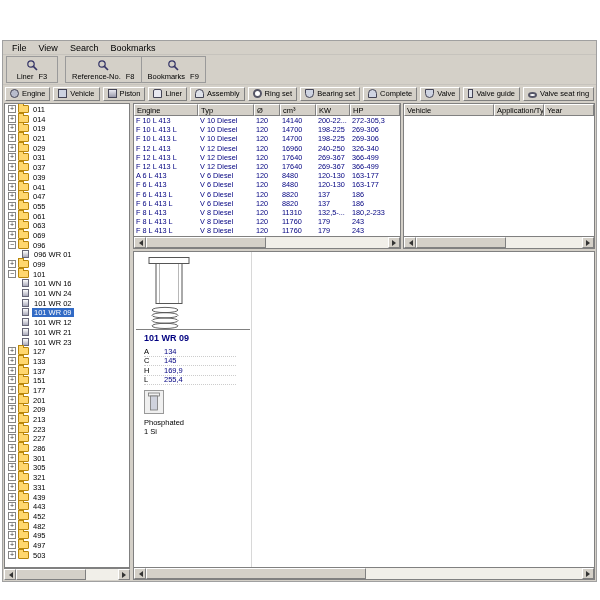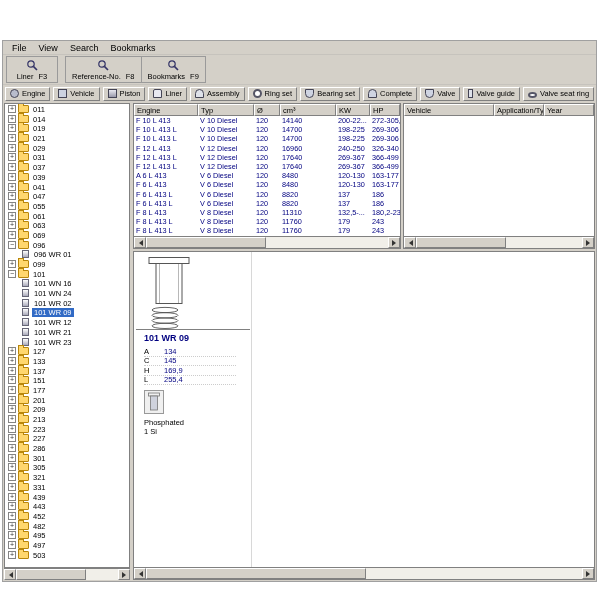--- a/index.html
+++ b/index.html
@@ -61,21 +61,21 @@
 
   .splitter{width:3px;flex:0 0 auto}
 
   .right-panel{flex:1;display:flex;flex-direction:column;min-width:0;min-height:0}
   .tables-row{height:146px;display:flex;flex:0 0 auto}
   .engine-table{width:268px;display:flex;flex-direction:column;border:1px solid #808080;background:#fff;margin-right:2px;flex:0 0 auto;min-height:0}
   .vehicle-table{flex:1;display:flex;flex-direction:column;border:1px solid #808080;background:#fff;min-width:0;min-height:0}
   .thead{height:12px;display:flex;background:#d4d0c8;flex:0 0 auto;overflow:hidden}
   .hcell{font-size:7.5px;padding:0 2px;color:#000;background:#d4d0c8;display:flex;align-items:center;overflow:hidden;white-space:nowrap;
          border-top:1px solid #fff;border-left:1px solid #fff;border-right:1px solid #808080;border-bottom:1px solid #808080}
-  .c0{width:64px}.c1{width:56px}.c2{width:26px}.c3{width:56px}.c4{width:34px}.c5{flex:1}
+  .c0{width:64px}.c1{width:56px}.c2{width:26px}.c3{width:36px}.c4{width:34px}.c5{flex:1}
   .v0{width:90px}.v1{width:50px}.v2{flex:1}
   .tbody{flex:1;overflow:hidden;background:#fff}
   .trow{display:flex;height:9.2px;align-items:center;cursor:default}
   .tcell{font-size:7.3px;color:#000080;padding:0 2px;white-space:nowrap;overflow:hidden}
 
   .detail{flex:1;margin-top:2px;border:1px solid #808080;background:#fff;display:flex;flex-direction:column;min-height:0}
   .detail-content{flex:1;position:relative;overflow:hidden;background:#fff}
   .liner-svg{position:absolute;left:12px;top:4px}
   .spring-svg{position:absolute;left:14px;top:54px}
   .detail-rule{position:absolute;left:2px;top:77px;width:114px;border-top:1px solid #808080}

